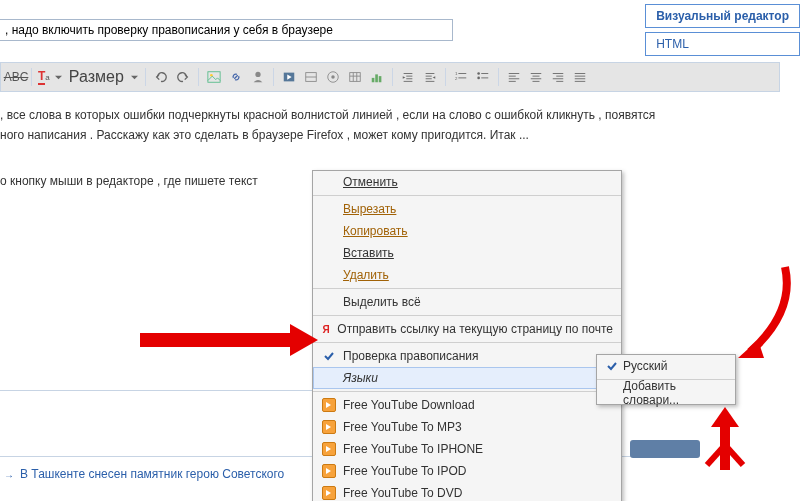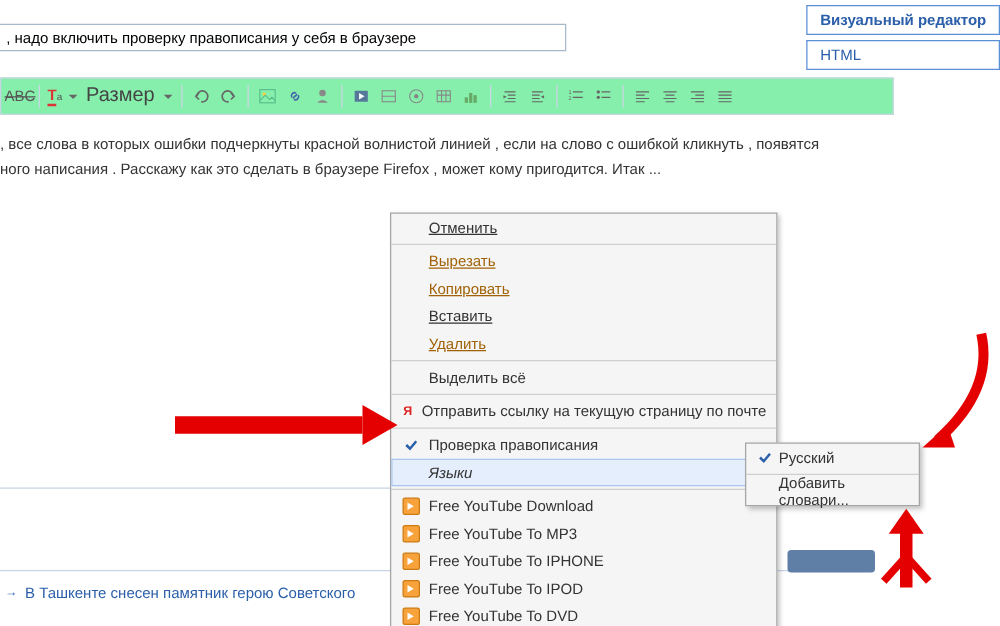--- a/index.html
+++ b/index.html
@@ -21,23 +21,23 @@
   }
   .tabs { margin-left: auto; display: flex; gap: 4px;  flex-direction: column;}
   .tab {
     border: 1px solid #5a8fd6; background: #fff; padding: 4px 10px;
     font-size: 12px; cursor: pointer;
   }
   .tab.active { font-weight: bold; color: #2b5faa; }
   .tab.inactive { color: #2b5faa; }
   
   .toolbar {
-    border: 1px solid #c7d4e4; background: #86efac;
+    border: 1px solid #c7d4e4; background: #e5e5e5;
     height: 30px; display: flex; align-items: center; gap: 4px;
-    padding: 0 6px; width: 715px;
+    padding: 0 6px; width: 780px;
   }
   .tbtn {
     width: 18px; height: 18px; display: flex; align-items: center; justify-content: center;
     cursor: pointer; color: #555; font-size: 12px;
   }
   .tbtn svg { width: 14px; height: 14px; }
   .sep { width: 1px; height: 18px; background: #cbd6e6; margin: 0 2px; }
   .size-lbl { font-size: 16px; color: #444; margin: 0 2px; }
   .dd { width: 9px; display:flex; align-items:center; justify-content:center; }
   .dd svg { width:7px; height:7px; }
@@ -254,20 +254,21 @@
         <line x1="2" y1="7" x2="14" y2="7" stroke="#666"></line>
         <line x1="2" y1="10" x2="14" y2="10" stroke="#666"></line>
         <line x1="2" y1="13" x2="14" y2="13" stroke="#666"></line>
       </svg>
     </div>
 </div>
 
 <div class="body-text">
   <p>, все слова в которых ошибки подчеркнуты красной волнистой линией , если на слово с ошибкой кликнуть , появятся</p>
   <p>ного написания  . Расскажу как это сделать в браузере Firefox , может кому пригодится. Итак ...</p>
+  <p class="sub-text">о кнопку мыши в редакторе , где пишете текст</p>
 </div>
 
 <div class="thin-border"></div>
 <div class="thin-border2"></div>
 <div class="grey-bar"></div>
 
 <div class="ctxmenu">
   <div class="row">
       <span class="iconcol"></span>
       <span class="lbl"><span class="und">Отменить</span></span>

